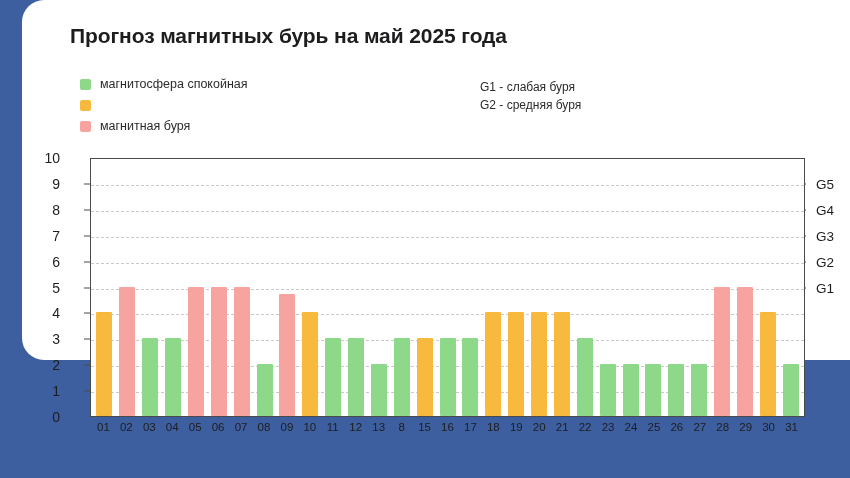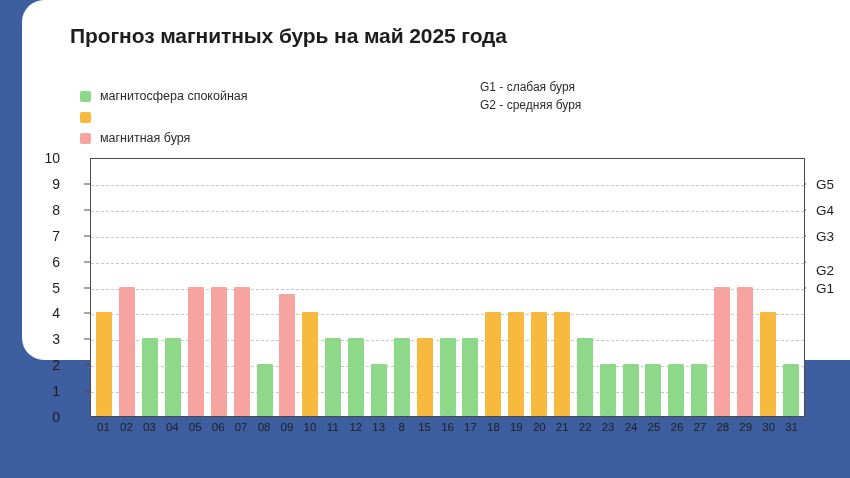--- a/index.html
+++ b/index.html
@@ -25,21 +25,20 @@
     font-size: 21px;
     font-weight: bold;
     color: #1D1D1F;
     letter-spacing: -0.1px;
   }
   
   #legend-colors {
     position: absolute;
     left: 58px; top: 75px;
     width: 330px;
-    margin-top: 12px;
   }
   .legend-row {
     display: flex;
     align-items: center;
     height: 18px;
     margin-bottom: 3px;
   }
   .legend-swatch {
     width: 11px; height: 11px;
     border-radius: 2px;
@@ -130,20 +129,21 @@
     width: 7px;
     border-top: 1.4px solid #4A4A4A;
     transform: translateY(-50%);
   }
   #xlabels {
     position: absolute;
     left: 68px; top: 421px;
     width: 715px;
     display: flex;
     padding: 0 2px;
+    justify-content: center;
   }
   .xlabel {
     flex: 1 1 0;
     text-align: center;
     font-size: 11.5px;
     color: #1D1D1F;
   }
 </style>
 </head>
 <body>
@@ -191,21 +191,21 @@
       <div class="ytick-mark" style="top: 235.7px;"></div>
       <div class="ytick" style="top: 209.8px;">8</div>
       <div class="ytick-mark" style="top: 209.8px;"></div>
       <div class="ytick" style="top: 183.9px;">9</div>
       <div class="ytick-mark" style="top: 183.9px;"></div>
       <div class="ytick" style="top: 158px;">10</div>
     </div>
   <div id="gaxis">
       <div class="gtick" style="top: 287.5px;">G1</div>
       <div class="gtick-mark" style="top: 287.5px;"></div>
-      <div class="gtick" style="top: 261.6px; margin-top: 8px;">G2</div>
+      <div class="gtick" style="top: 261.6px;">G2</div>
       <div class="gtick-mark" style="top: 261.6px;"></div>
       <div class="gtick" style="top: 235.7px;">G3</div>
       <div class="gtick-mark" style="top: 235.7px;"></div>
       <div class="gtick" style="top: 209.8px;">G4</div>
       <div class="gtick-mark" style="top: 209.8px;"></div>
       <div class="gtick" style="top: 183.9px;">G5</div>
       <div class="gtick-mark" style="top: 183.9px;"></div>
     </div>
 
   <div id="plot-wrap">

